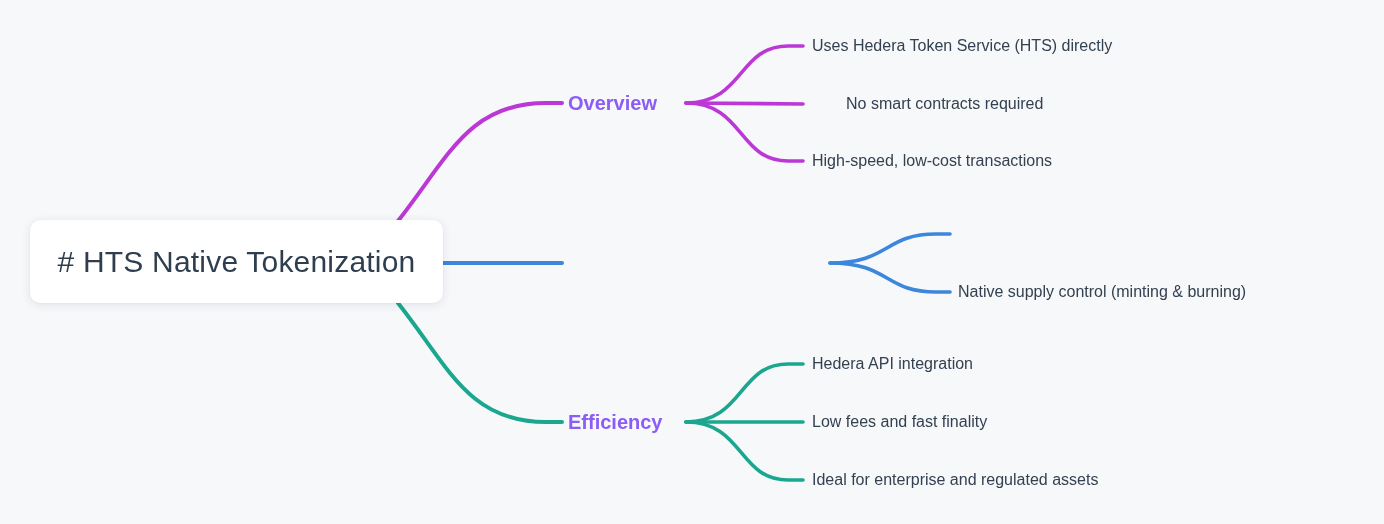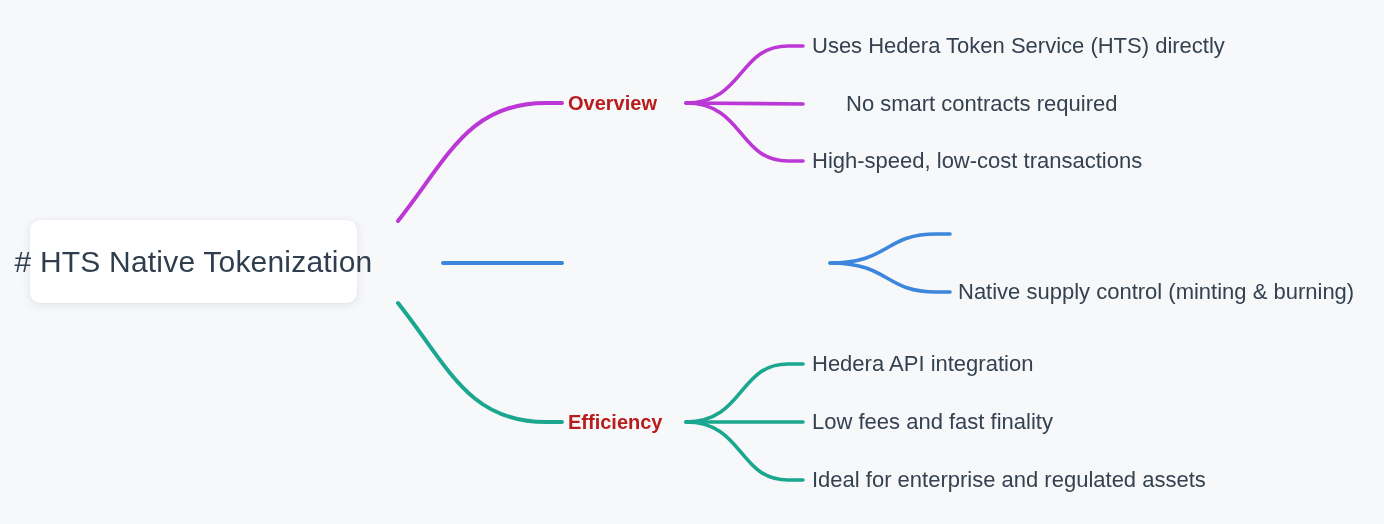--- a/index.html
+++ b/index.html
@@ -32,48 +32,48 @@
   .links path.main {
     stroke-width: 4;
   }
   .links path.sub {
     stroke-width: 3.6;
   }
   .root-node {
     position: absolute;
     left: 30px;
     top: 220px;
-    width: 327px;
+    width: 413px;
     height: 83px;
     background: #ffffff;
     border-radius: 10px;
     box-shadow: 0 2px 10px rgba(30, 40, 60, 0.10), 0 0 2px rgba(30, 40, 60, 0.06);
     display: flex;
     align-items: center;
     justify-content: center;
   }
   .root-node span {
     font-size: 30px;
     color: #2f3e4e;
     letter-spacing: 0.2px;
     white-space: nowrap;
   }
   .branch-label {
     position: absolute;
     transform: translateY(-50%);
     font-size: 20px;
     font-weight: 700;
-    color: #b91c1c;
+    color: #8b5cf6;
     white-space: nowrap;
     line-height: 26px;
   }
   .leaf-node {
     position: absolute;
     transform: translateY(-50%);
-    font-size: 22px;
+    font-size: 16px;
     font-weight: 400;
     color: #344150;
     white-space: nowrap;
     line-height: 24px;
   }
 </style>
 </head>
 <body>
 
 <div class="canvas">

